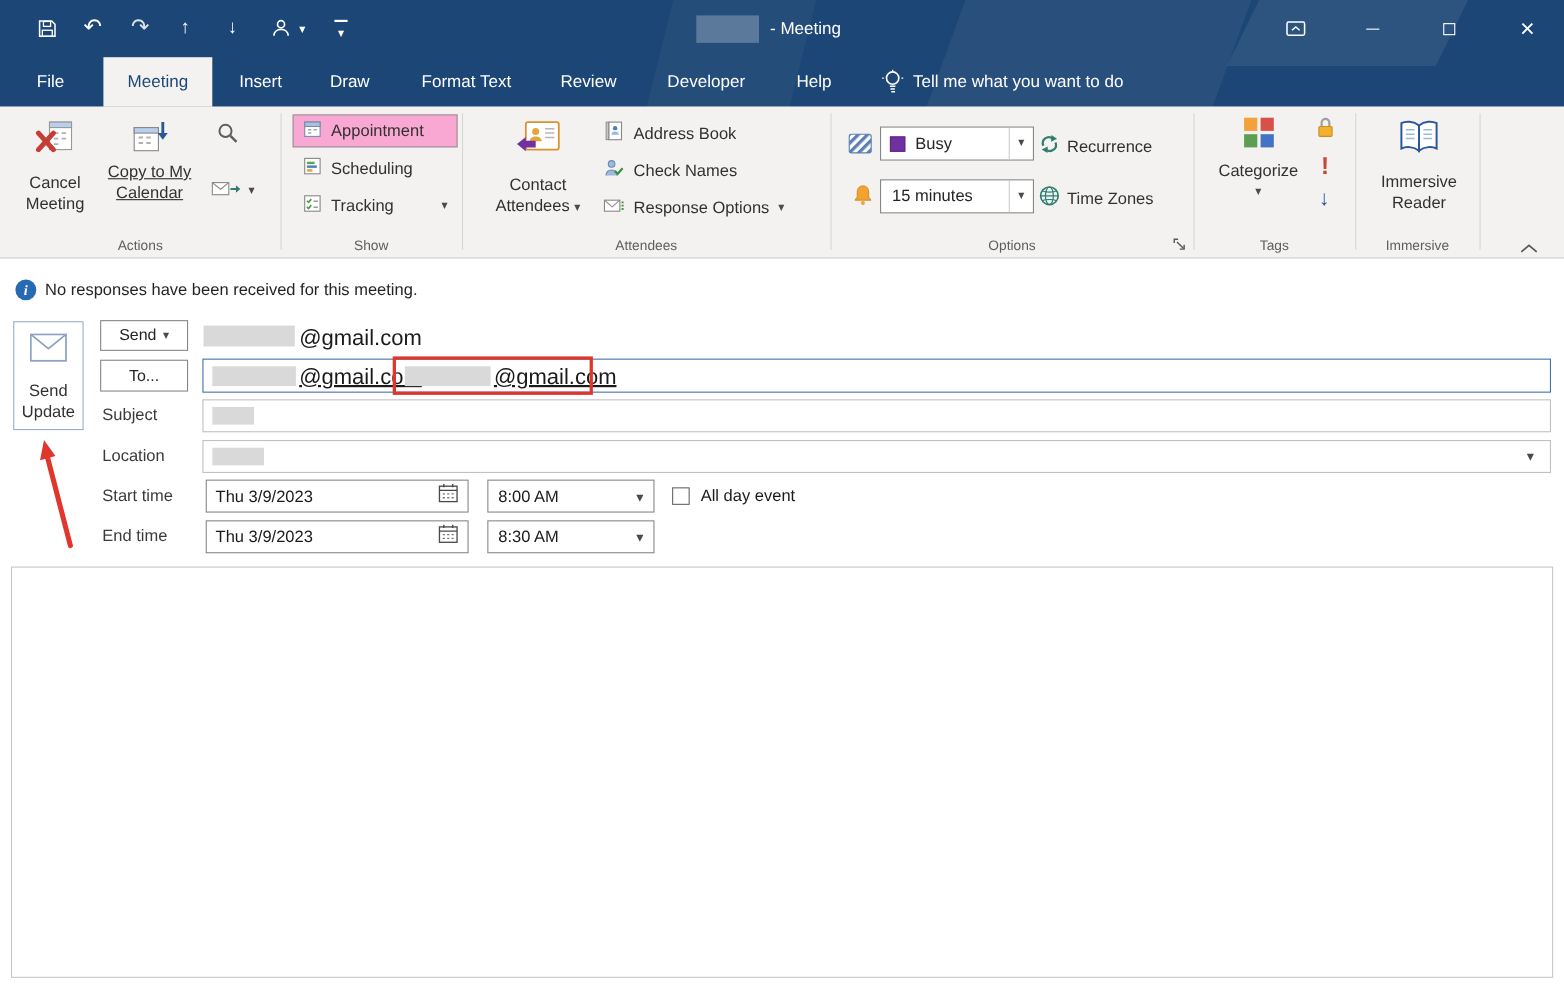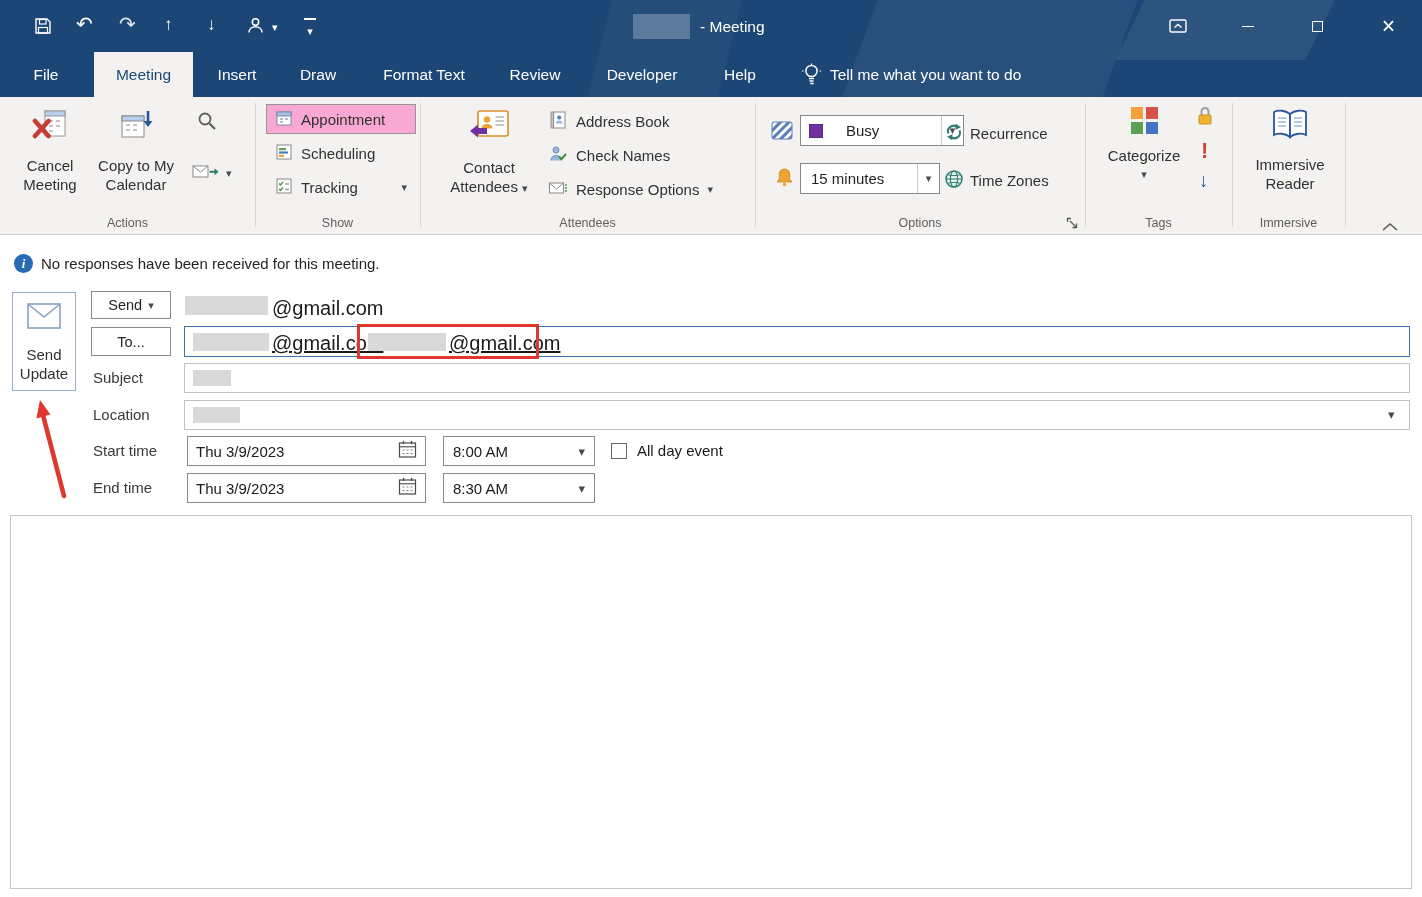--- a/index.html
+++ b/index.html
@@ -147,21 +147,21 @@
 <div class="bigbtn" style="left:86px;top:101px;width:100px;height:102px;">
   <span>
     <svg width="36" height="34" viewBox="0 0 36 34">
         <rect x="4" y="8" width="22" height="21" fill="#fff" stroke="#8a8886"></rect>
         <rect x="4" y="8" width="22" height="5" fill="#b8cff0" stroke="#8a8886"></rect>
         <path d="M8 17 h4 M15 17 h4 M8 22 h4 M15 22 h4" stroke="#b0b0b0" stroke-width="1.6"></path>
         <path d="M30 3 v10" stroke="#2b579a" stroke-width="2.6"></path>
         <polygon points="25.5,13 34.5,13 30,19" fill="#2b579a"></polygon>
       </svg>
   </span>
-  <span class="rbtxt" style="margin-top:10px;"><span>Copy to My</span><br><span>Calendar</span></span>
+  <span class="rbtxt" style="margin-top:0;text-decoration:underline;"><span>Copy to My</span><br><span>Calendar</span></span>
 </div>
 <div class="abs flexc" style="left:190px;top:108px;width:34px;height:30px;justify-content:center;">
   <span>
     <svg width="22" height="22" viewBox="0 0 22 22">
         <circle cx="9" cy="9" r="5.5" fill="none" stroke="#5f5d5b" stroke-width="1.8"></circle>
         <line x1="13.5" y1="13.5" x2="19" y2="19" stroke="#5f5d5b" stroke-width="2.2"></line>
       </svg>
   </span>
 </div>
 <div class="abs flexc" style="left:188px;top:160px;width:34px;height:28px;justify-content:center;">
@@ -262,21 +262,21 @@
   <svg width="22" height="19" viewBox="0 0 22 19">
       <defs>
         <pattern id="bs" width="6" height="6" patternUnits="userSpaceOnUse" patternTransform="rotate(45)">
           <rect width="6" height="6" fill="#fff"></rect>
           <rect width="3" height="6" fill="#5b7fb4"></rect>
         </pattern>
       </defs>
       <rect x="1" y="1" width="20" height="17" rx="2" fill="url(#bs)" stroke="#5b7fb4"></rect>
     </svg>
 </span>
-<div class="combo" style="left:800px;top:115px;width:164px;height:31px;gap:14px;">
+<div class="combo" style="left:800px;top:115px;width:140px;height:31px;">
   <span style="width:14px;height:14px;background:#7030A0;border:1px solid #5b2a85;margin-left:8px;"></span>
   <span style="margin-left:9px;">Busy</span>
   <span class="arrowzone">
       <span class="dd">▾</span>
     </span>
 </div>
 <div class="rowbtn" style="left:944px;top:120px;height:26px;gap:6px;">
   <span>
     <svg width="20" height="20" viewBox="0 0 20 20">
         <path d="M4.5 11.5 A5.5 5.5 0 0 1 13 5" fill="none" stroke="#2e7d6e" stroke-width="2"></path>

